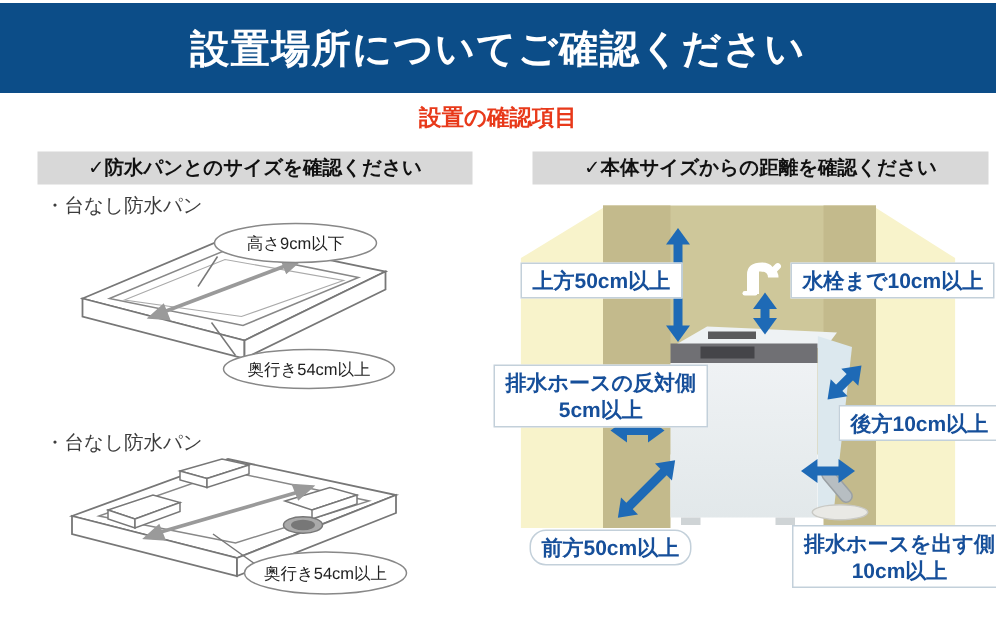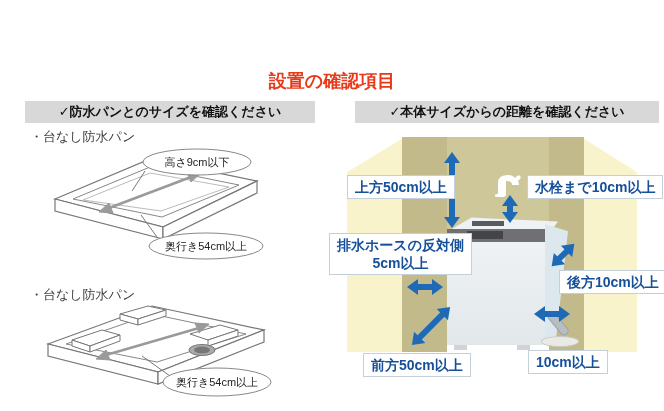--- a/index.html
+++ b/index.html
@@ -4,21 +4,21 @@
 <style>
   * { margin:0; padding:0; box-sizing:border-box; }
   body { font-family:"Liberation Sans","DejaVu Sans",sans-serif; background:#fff; }
   .page { position:relative; width:664px; height:411px; background:#fff; overflow:hidden; }
 
   
   .header { position:absolute; left:0; top:2px; width:664px; height:60px;
             background:#0c4d88; display:flex; align-items:center; justify-content:center; }
   .header h1 { color:#fff; font-size:26px; font-weight:bold; letter-spacing:1px; }
   .subtitle { position:absolute; left:0; top:69px; width:664px; text-align:center;
-              color:#e8391a; font-size:18px; font-weight:bold; }
+              color:#e8391a; font-size:15px; font-weight:bold; }
 
   
   .secbar { position:absolute; top:101px; height:22px; background:#d8d8d8;
             display:flex; align-items:center; justify-content:center;
             font-size:13px; font-weight:bold; color:#111; }
   .secbar.left  { left:25px;  width:290px; }
   .secbar.right { left:355px; width:304px; }
 
   .bullet { position:absolute; font-size:13px; color:#3d3d3d; }
 
@@ -65,20 +65,23 @@
   .rot90  { transform:rotate(90deg); }
   .rotm45 { transform:rotate(-45deg); }
 
   .faucet { position:absolute; left:493px; top:168px; }
 </style>
 </head>
 <body>
 
 <div class="page">
 
+  <div class="header">
+    <h1>設置場所についてご確認ください</h1>
+  </div>
   <div class="subtitle">設置の確認項目</div>
 
   <div class="secbar left">✓防水パンとのサイズを確認ください</div>
   <div class="secbar right">✓本体サイズからの距離を確認ください</div>
 
   <div class="bullet" style="left:30px; top:128px;">・台なし防水パン</div>
 
   <svg class="pan-svg" style="left:35px; top:147px;" width="230" height="118" viewBox="0 0 230 118">
 
     <polygon points="20,52 115,12 222,34 128,80" fill="#fff" stroke="#777" stroke-width="1.2"></polygon>
@@ -161,23 +164,24 @@
 
   <div class="darrow rot90" style="left:424px; top:187px; width:56px;"></div>
   <div class="darrow rot90" style="left:506px; top:206px; width:8px;"></div>
   <div class="darrow" style="left:417px; top:284px; width:16px;"></div>
   <div class="darrow rotm45" style="left:557px; top:252px; width:12px;"></div>
   <div class="darrow" style="left:544px; top:311px; width:16px;"></div>
   <div class="darrow rotm45" style="left:414px; top:323px; width:34px;"></div>
 
   <div class="mlabel" style="left:347px; top:175px;">上方50cm以上</div>
   <div class="mlabel" style="left:527px; top:175px;">水栓まで10cm以上</div>
-  <div class="mlabel" style="left:329px; top:233px;">
+  <div class="mlabel" style="left:329px; top:243px;">
     <div>排水ホースの反対側</div>
     <div>5cm以上</div>
   </div>
   <div class="mlabel" style="left:559px; top:270px;">後方10cm以上</div>
   <div class="mlabel" style="left:528px; top:350px;">
+    <div>排水ホースを出す側</div>
     <div>10cm以上</div>
   </div>
-  <div class="mlabel" style="left:363px; top:353px;">前方50cm以上</div>
+  <div class="mlabel" style="left:353px; top:353px;border-radius:11px;">前方50cm以上</div>
 
 </div>
 
 </body></html>

